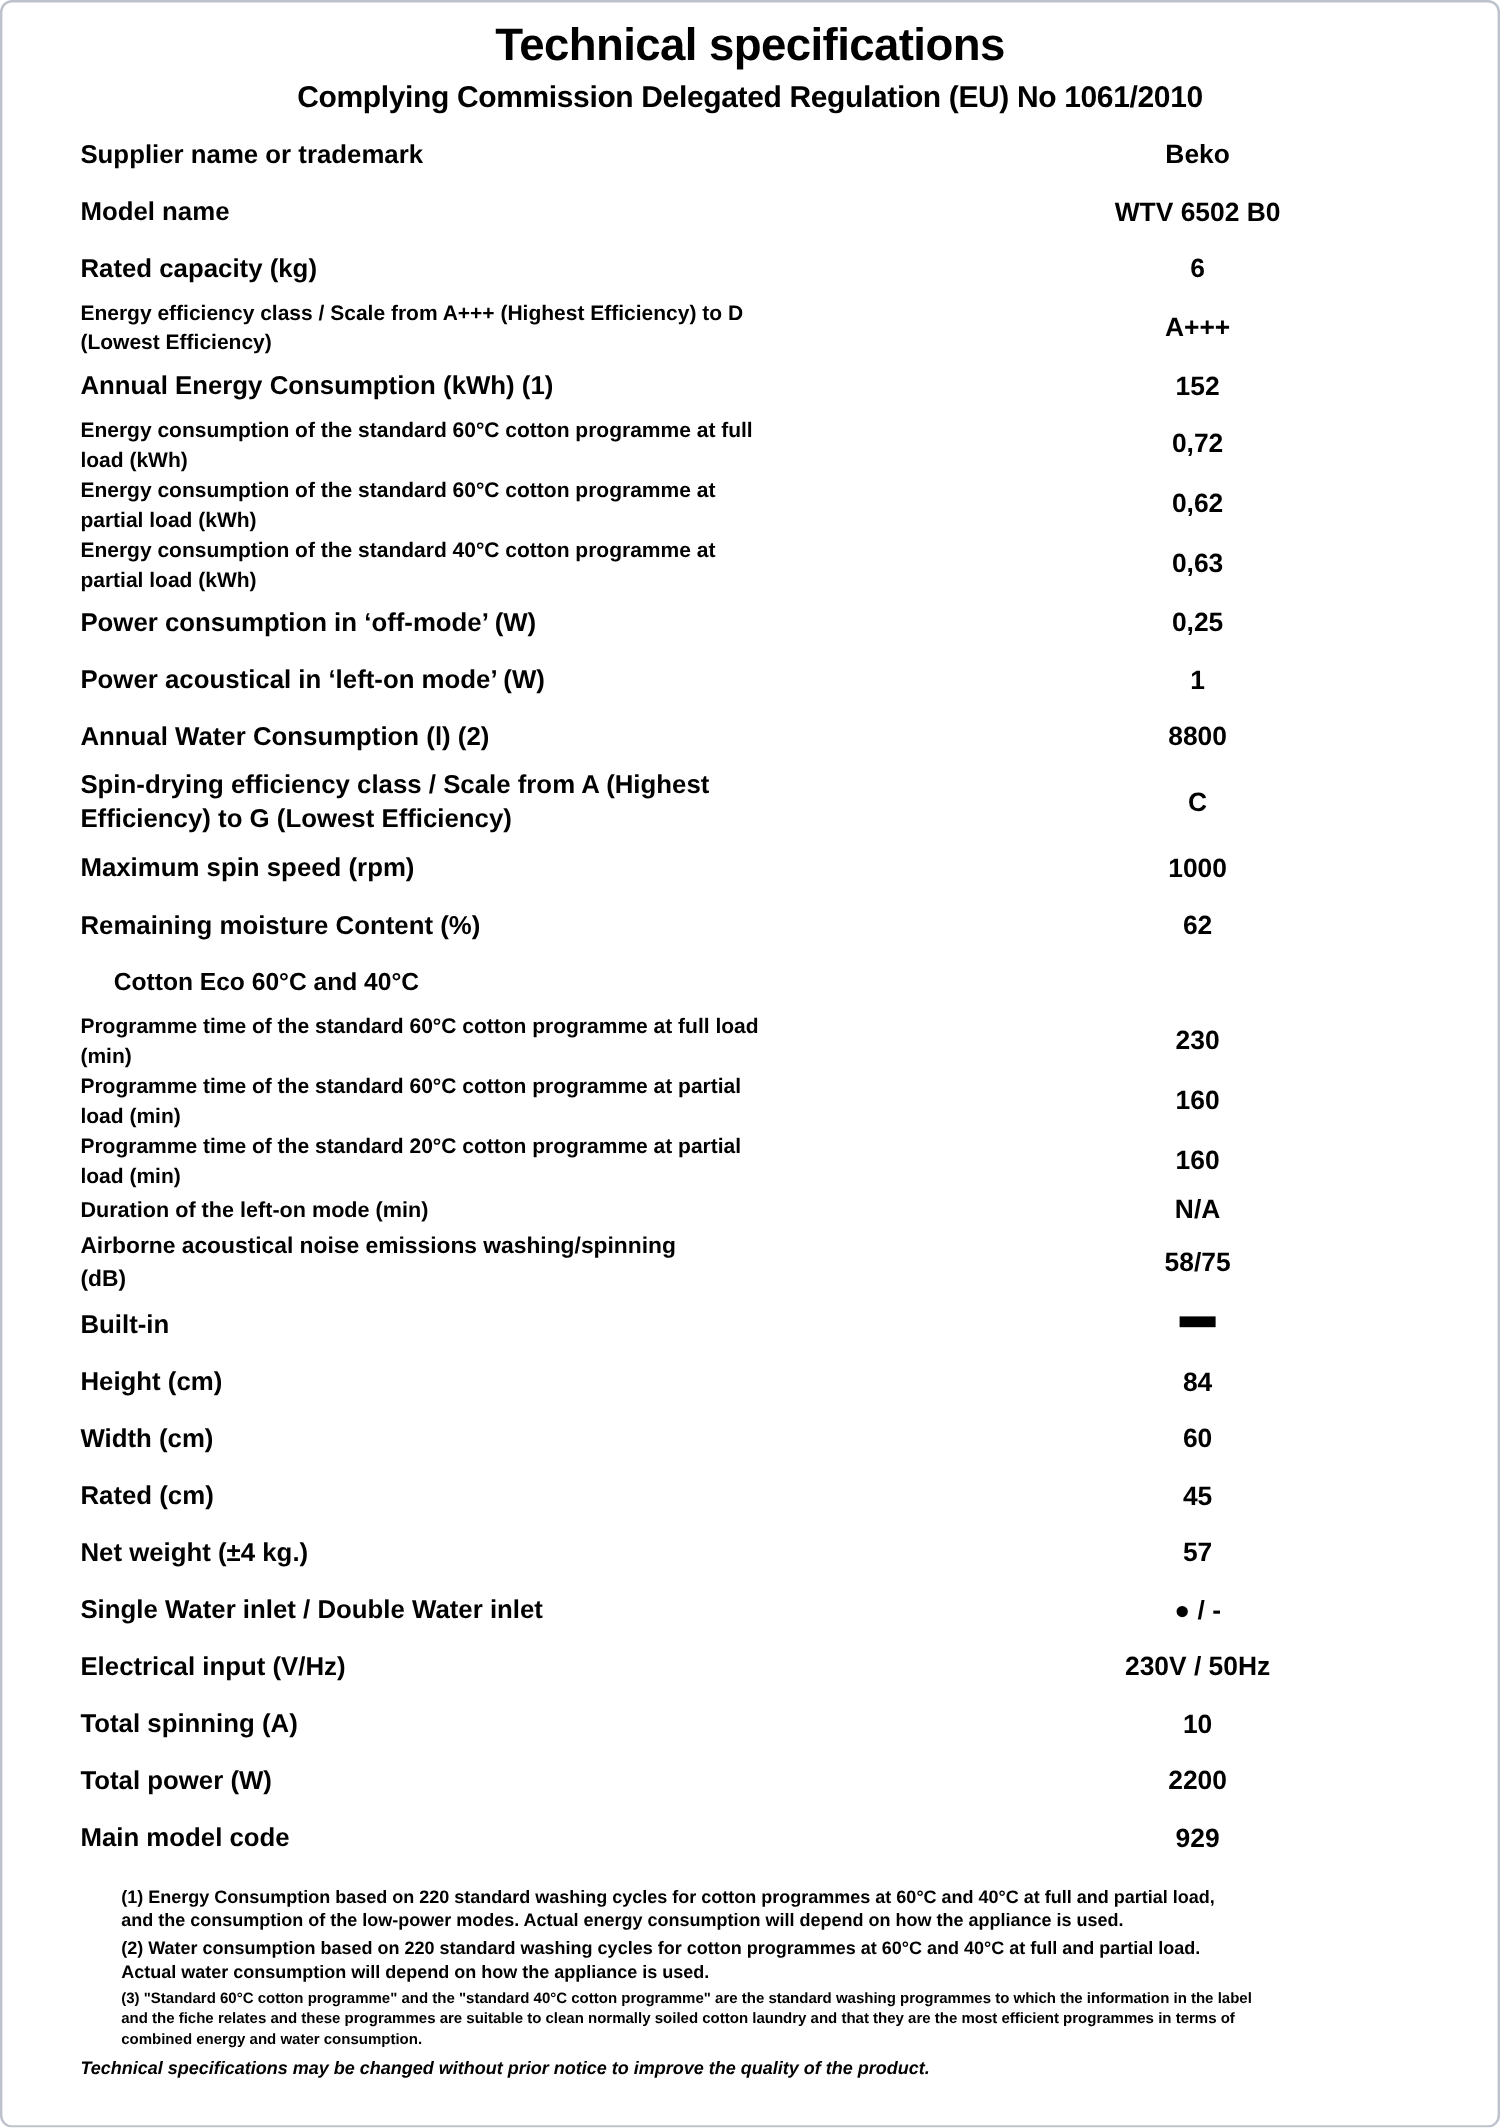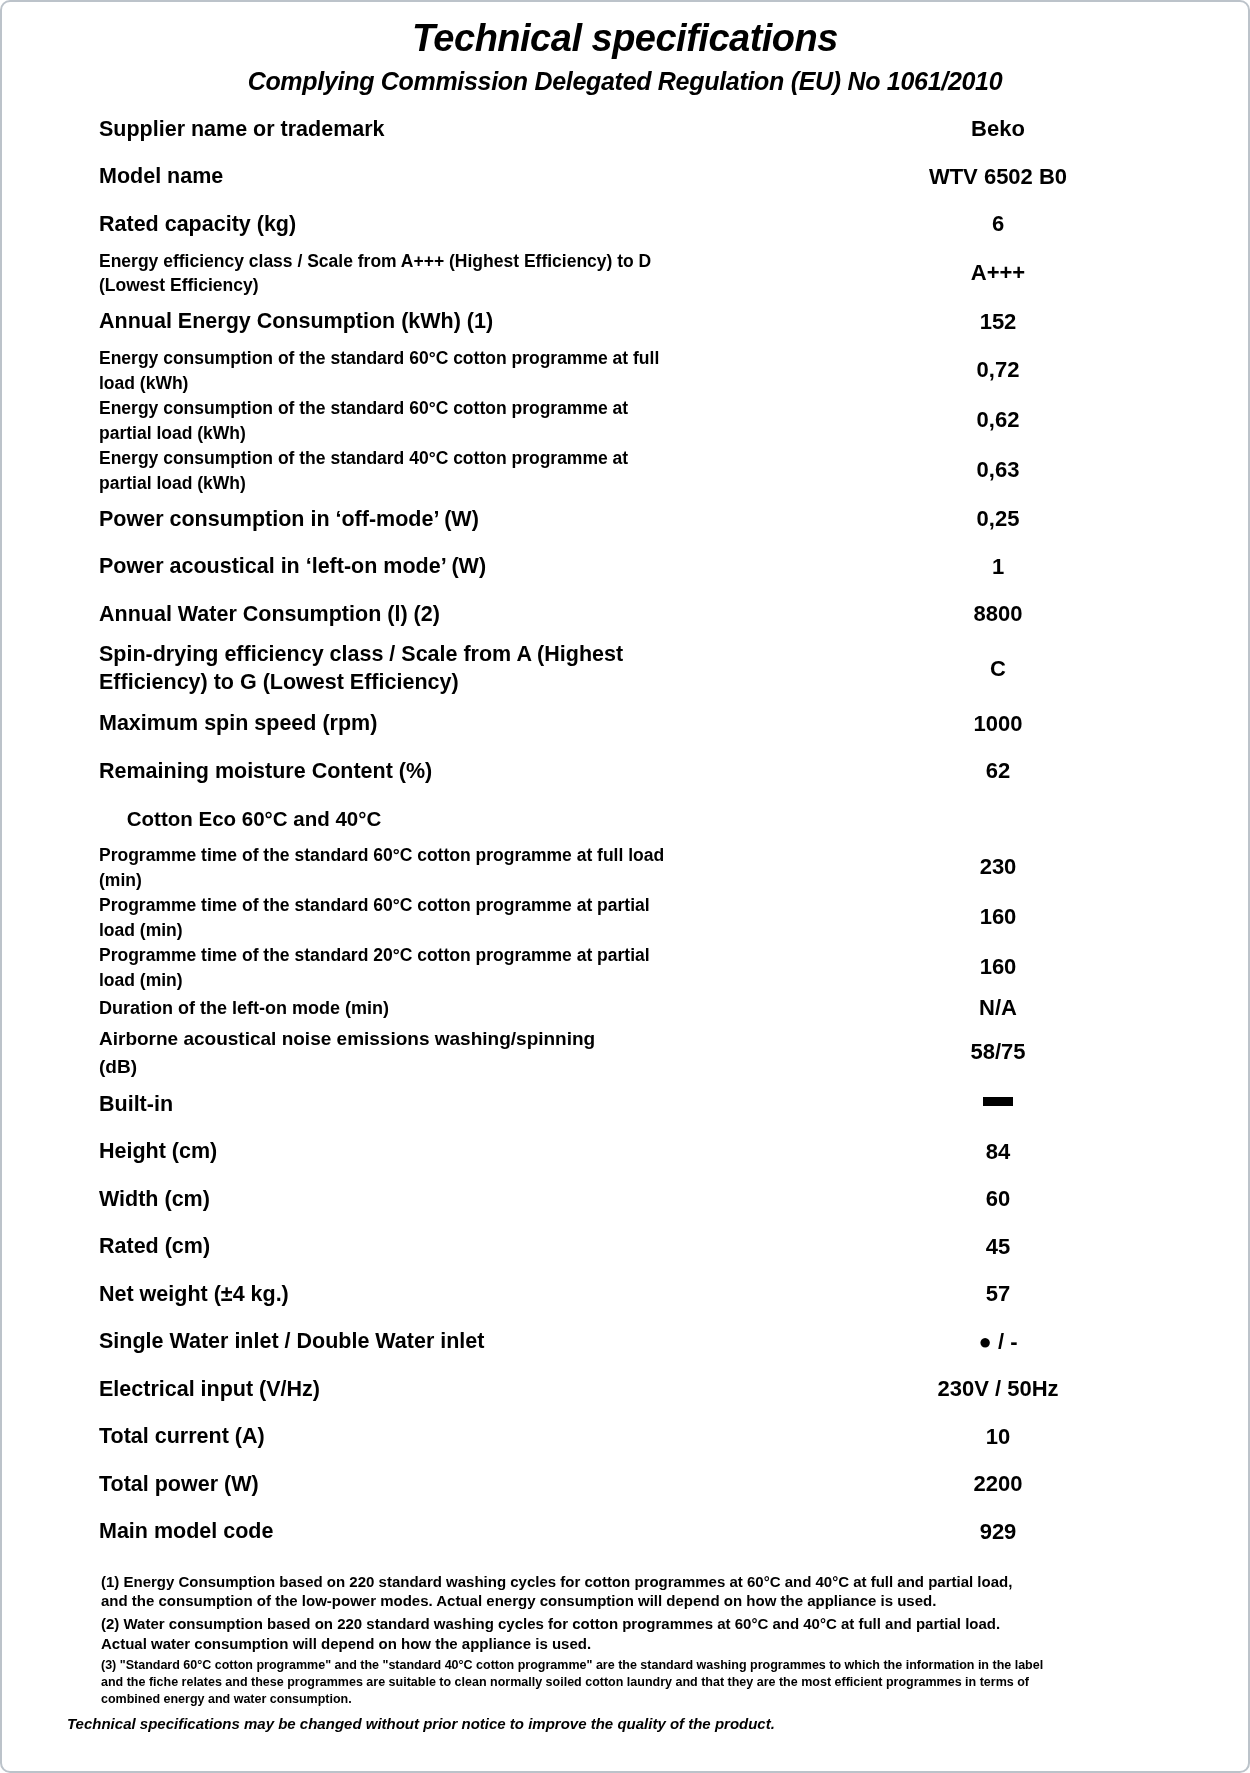--- a/index.html
+++ b/index.html
@@ -3,24 +3,24 @@
 <meta charset="utf-8">
 <style>
   html,body{margin:0;padding:0;background:#ffffff;}
   .page{
     width:1250px;height:1773px;box-sizing:border-box;
     background:#ffffff;color:#000000;
     border:2px solid #bcc3ca;border-radius:10px;
     font-family:"Liberation Sans","DejaVu Sans",sans-serif;
     font-weight:700;overflow:hidden;
   }
-  .header{padding-top:16px;text-align:center;font-style:italic;}
+  .header{padding-top:16px;text-align:center;}
   .title{font-size:38px;line-height:1.1;letter-spacing:-0.5px;}
   .subtitle{font-size:25px;line-height:1.15;margin-top:7px;letter-spacing:-0.3px;}
-  .rows{padding:10px 95px 0 65px;margin-left:32px;}
+  .rows{padding:10px 95px 0 65px;}
   .row{display:flex;align-items:center;}
   .row .label{flex:1 1 auto;padding-right:12px;white-space:pre-line;}
   .row .value{
     flex:0 0 310px;display:flex;align-items:center;justify-content:center;
     text-align:center;font-size:22px;line-height:1.1;white-space:nowrap;
   }
   .row-lg{min-height:47.5px;font-size:21.5px;line-height:1.15;}
   .row-lg2{min-height:62px;font-size:21.5px;line-height:1.3;}
   .row-sm2{min-height:50px;font-size:17.5px;line-height:1.4;}
   .row-sm1{min-height:32px;font-size:18px;line-height:1.15;}
@@ -155,21 +155,21 @@
       </div>
       <div class="row row-lg">
         <div class="label">Single Water inlet  / Double Water inlet</div>
         <div class="value">● / -</div>
       </div>
       <div class="row row-lg">
         <div class="label">Electrical input (V/Hz)</div>
         <div class="value">230V / 50Hz</div>
       </div>
       <div class="row row-lg">
-        <div class="label">Total current (A)</div>
+        <div class="label">Total spinning (A)</div>
         <div class="value">10</div>
       </div>
       <div class="row row-lg">
         <div class="label">Total power (W)</div>
         <div class="value">2200</div>
       </div>
       <div class="row row-lg">
         <div class="label">Main model code</div>
         <div class="value">929</div>
       </div>

